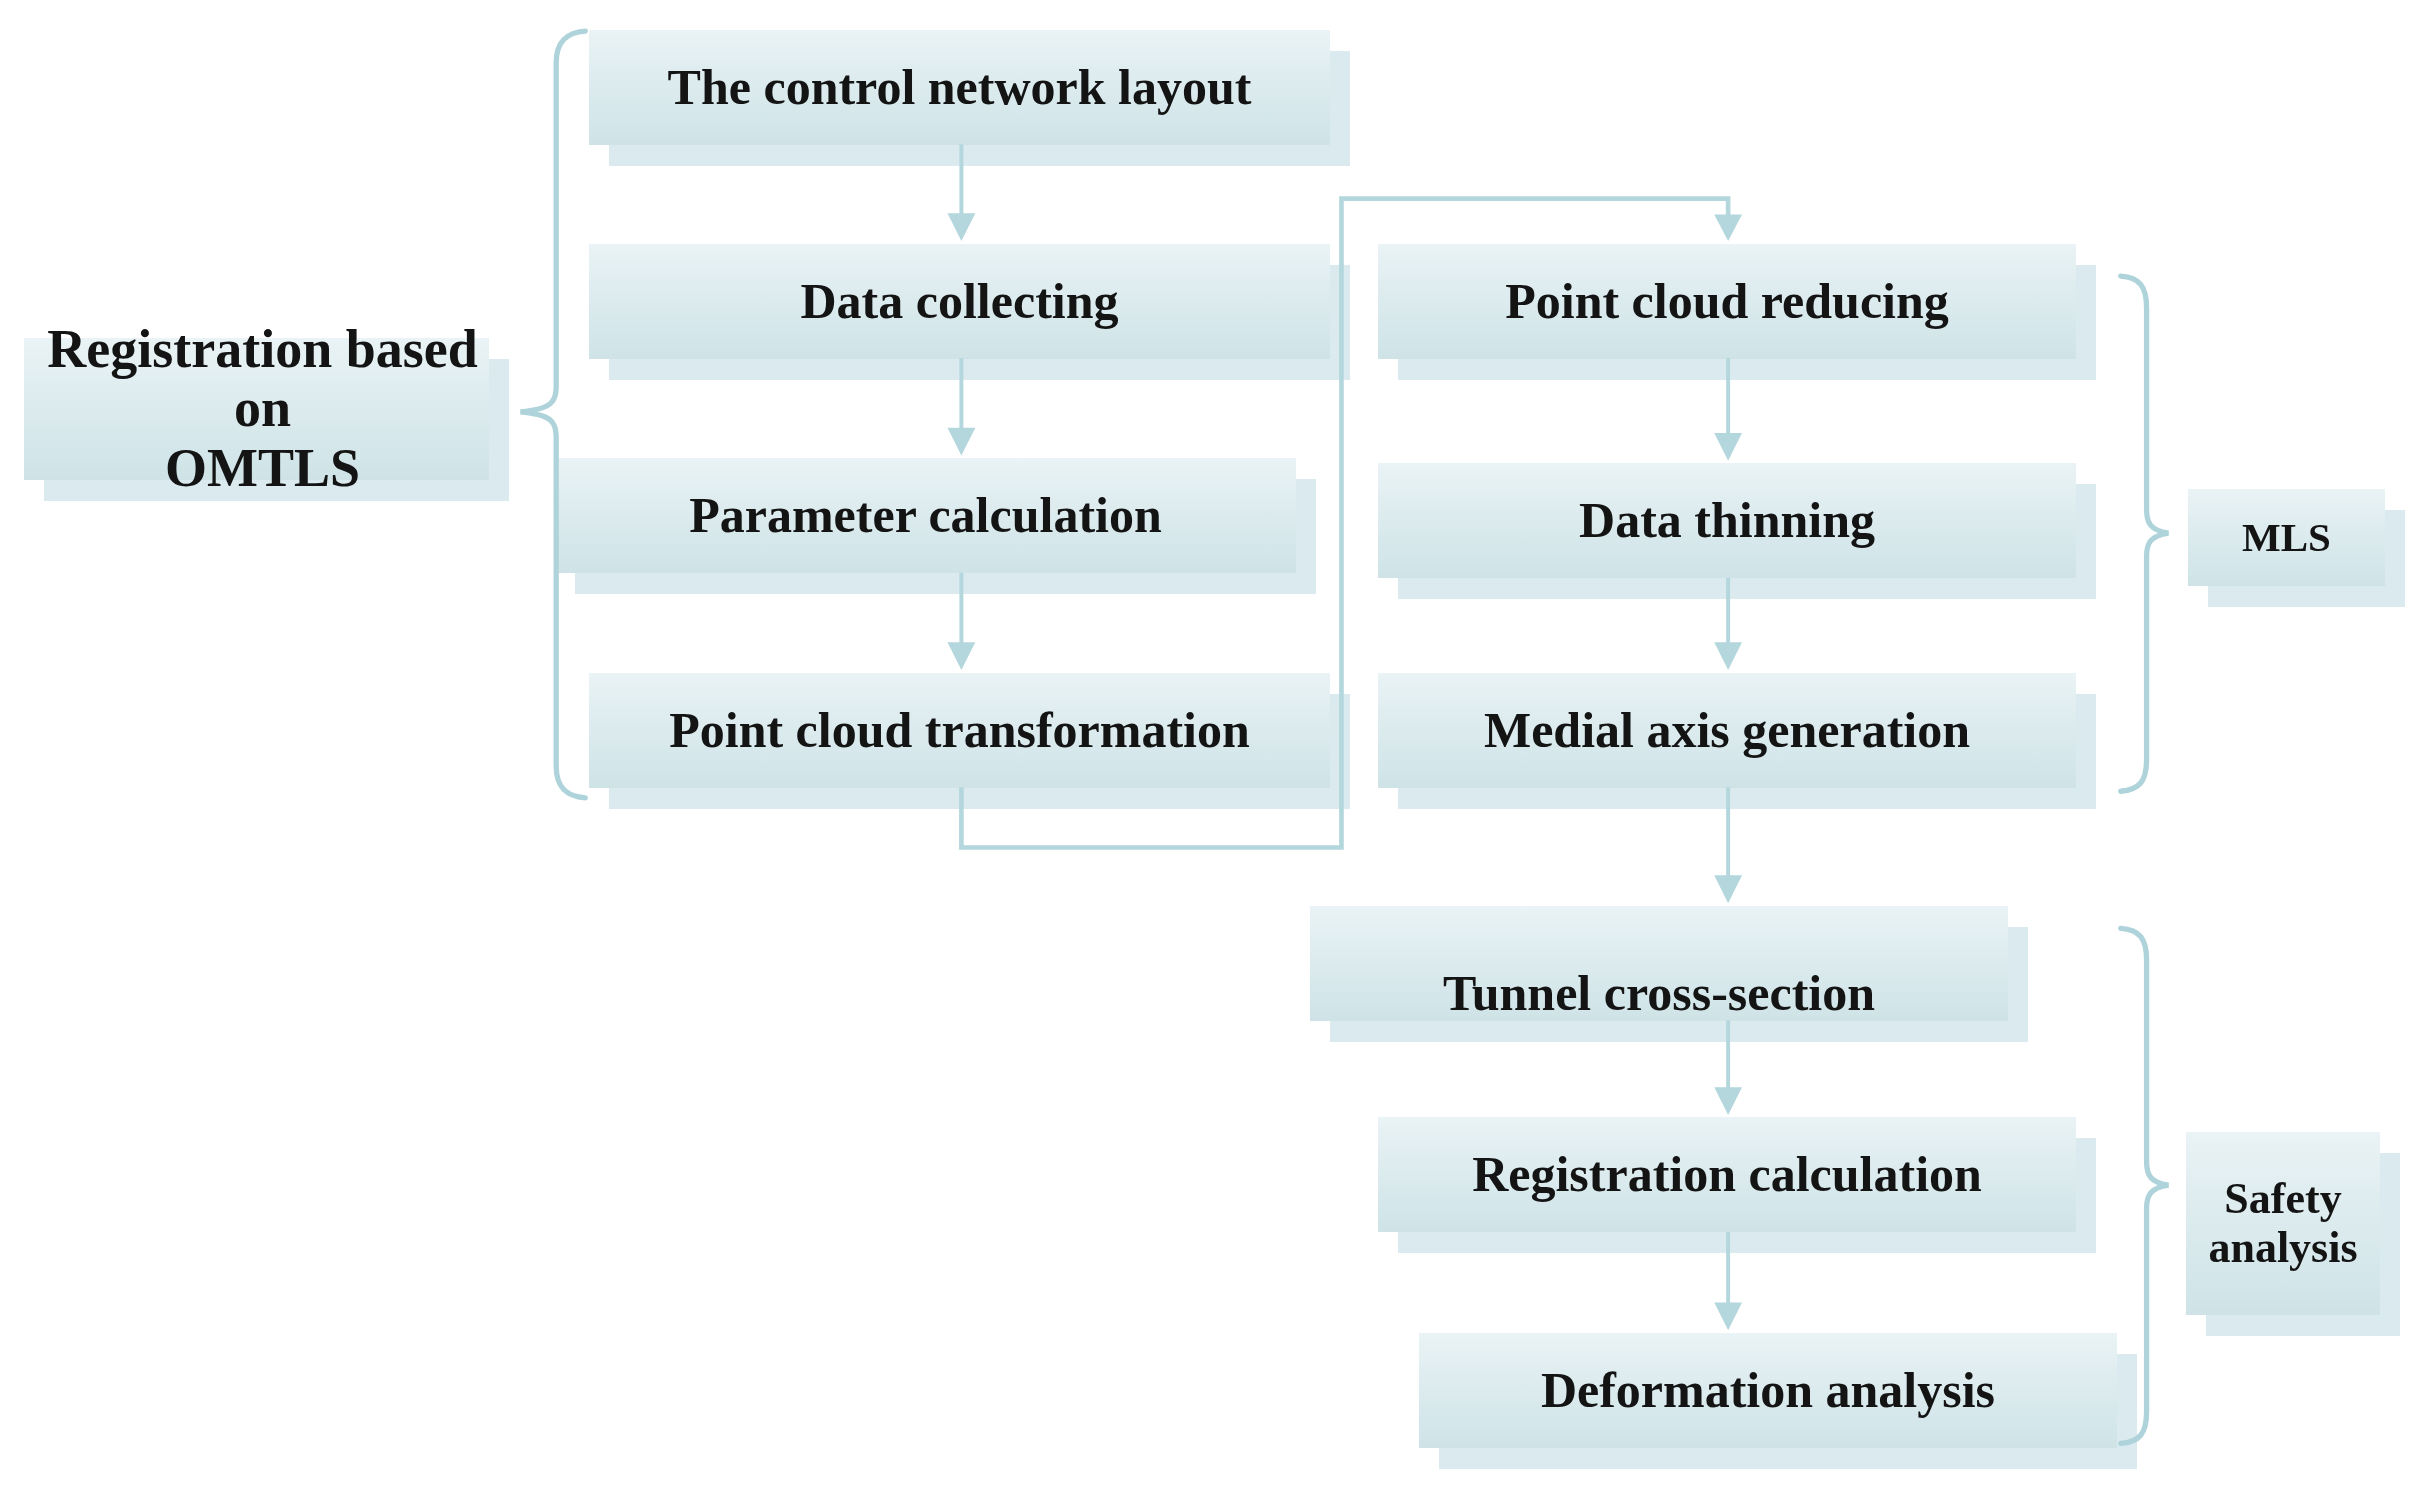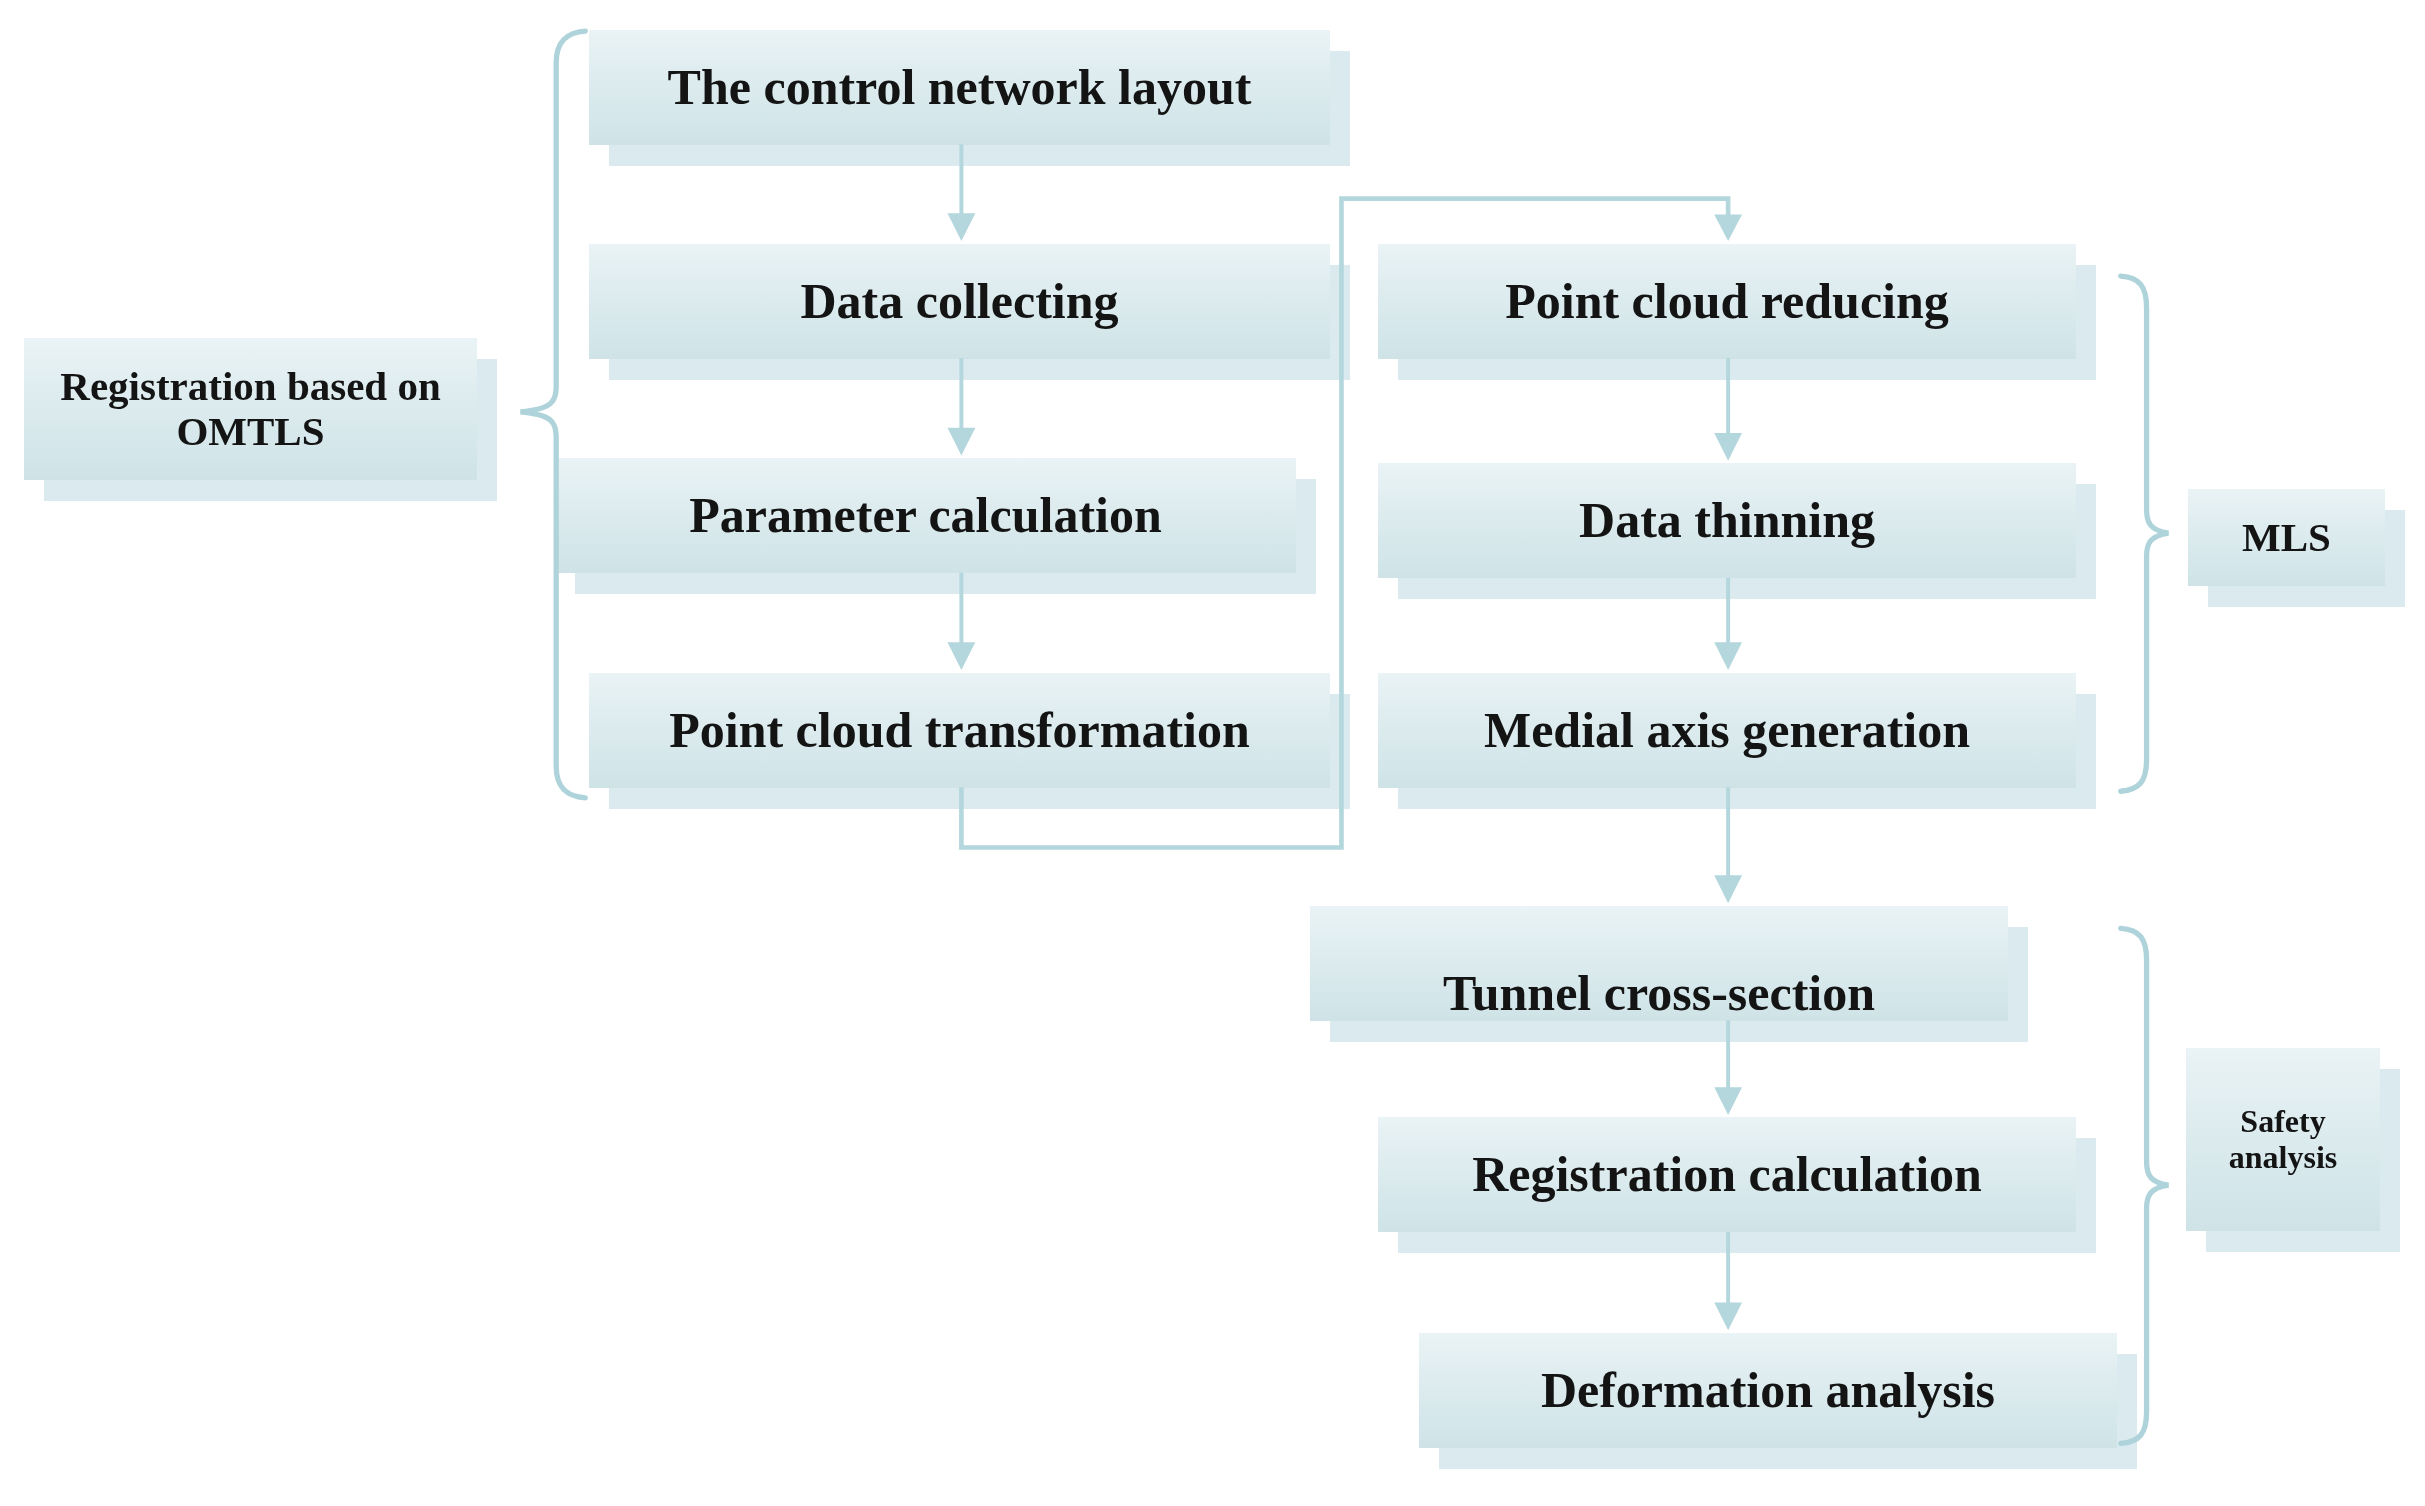--- a/index.html
+++ b/index.html
@@ -60,30 +60,30 @@
   <div class="node" style="left:1310px;top:906px;width:698px;height:115px;align-items:flex-end;">
     <span>Tunnel cross-section</span>
   </div>
   <div class="node" style="left:1378px;top:1117px;width:698px;height:115px;">
     <span>Registration calculation</span>
   </div>
   <div class="node" style="left:1378px;top:1333px;width:698px;height:115px;margin-left:41px;">
     <span>Deformation analysis</span>
   </div>
 
-  <div class="node" style="left:24px;top:338px;width:453px;height:142px;font-size:41px;">
+  <div class="node" style="left:24px;top:338px;width:453px;height:142px;font-size:54px;padding-left:12px;">
     <div class="lines">
       <span>Registration based on</span>
       <span>OMTLS</span>
     </div>
   </div>
   <div class="node" style="left:2188px;top:489px;width:197px;height:97px;font-size:41px;">
     <span>MLS</span>
   </div>
-  <div class="node" style="left:2186px;top:1048px;width:194px;height:183px;font-size:32px;">
+  <div class="node" style="left:2186px;top:1132px;width:194px;height:183px;font-size:44px;">
     <div class="lines">
       <span>Safety</span>
       <span>analysis</span>
     </div>
   </div>
 
   <svg id="overlay" viewBox="0 0 3664 2276" xmlns="http://www.w3.org/2000/svg">
 
     <path class="stroke" stroke-width="8" stroke-linecap="round" d="M 884 47 C 856 49 840 62 840 95 L 840 585 C 840 606 834 618 786 622 C 834 626 840 638 840 660 L 840 1157 C 840 1190 856 1203 884 1205"></path>
 

